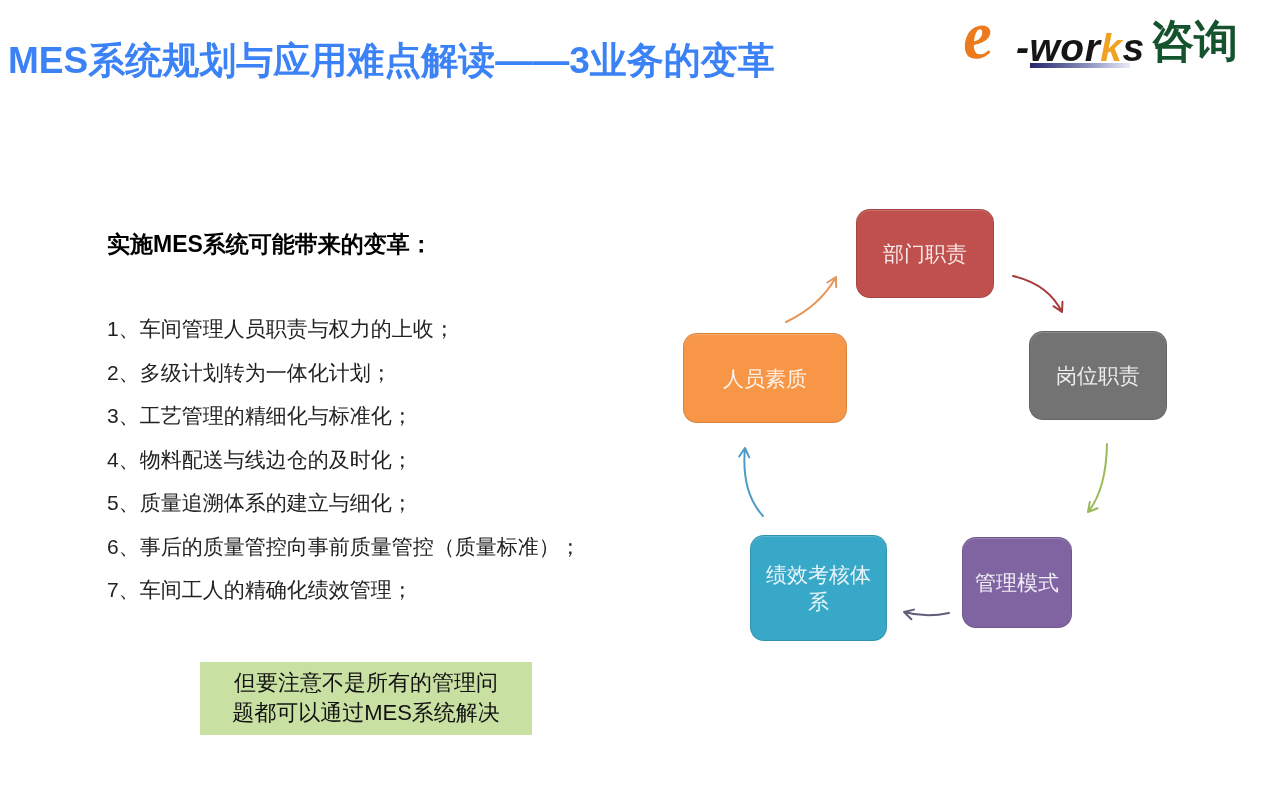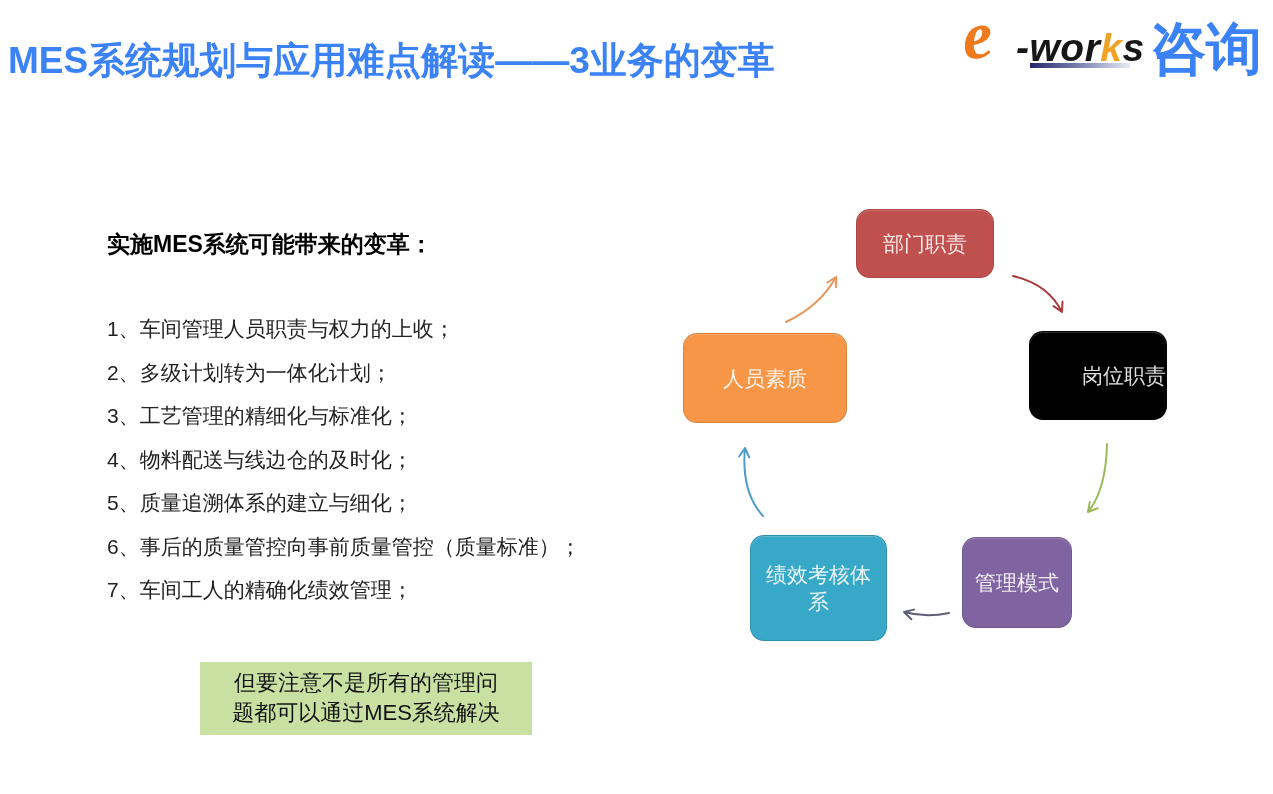--- a/index.html
+++ b/index.html
@@ -34,21 +34,21 @@
     font-size: 39px; color: #161616; letter-spacing: 0.5px;
     white-space: nowrap;
   }
   .logo-works .gold { color: #F0A225; }
   .logo-underline {
     position: absolute; left: 68px; top: 53px; width: 100px; height: 5px;
     background: linear-gradient(to right, #23266B, #8F96C2 60%, #E9EBF5);
   }
   .logo-brand {
     position: absolute; left: 188px; top: 2px;
-    font-size: 56px; font-weight: 800; color: #3b82f6; white-space: nowrap;
+    font-size: 44px; font-weight: 800; color: #14532d; white-space: nowrap;
   }
 
   
   .content-heading {
     position: absolute; left: 107px; top: 229px;
     font-size: 23px; font-weight: 800; color: #000000; white-space: nowrap;
   }
   .content-list {
     position: absolute; left: 107px; top: 307px;
     font-size: 21px; color: #222222; line-height: 43.5px; white-space: nowrap;
@@ -62,21 +62,21 @@
   
   .diagram-arrows { position: absolute; left: 0; top: 0; width: 1273px; height: 794px; pointer-events: none; }
   .node {
     position: absolute; border-radius: 14px;
     display: flex; align-items: center; justify-content: center;
     text-align: center; color: rgba(255,255,255,0.88);
     font-size: 21px; line-height: 27px;
     border: 1px solid rgba(0,0,0,0.12);
     box-shadow: inset 0 1px 0 rgba(255,255,255,0.18);
   }
-  .node-dept   { left: 856px;  top: 209px; width: 138px; height: 69px; }
+  .node-dept   { left: 856px;  top: 209px; width: 138px; height: 89px; }
   .node-post   { left: 1029px; top: 331px; width: 138px; height: 89px; }
   .node-mgmt   { left: 962px;  top: 537px; width: 110px; height: 91px; }
   .node-perf   { left: 750px;  top: 535px; width: 137px; height: 106px; padding: 0 12px; }
   .node-person { left: 683px;  top: 333px; width: 164px; height: 90px; }
 </style>
 </head>
 <body>
 
 <div class="slide">
 
@@ -115,21 +115,21 @@
     <path d="M1107 444 Q1106 490 1088 512 M1089.8 501.9 L1088 512 L1097.6 508.2" fill="none" stroke-width="2" stroke-linecap="round" stroke-linejoin="round" stroke="#9CB95C"></path>
 
     <path d="M949 613 Q926 618 904 612 M914 609.6 L904 612 L911.4 619.2" fill="none" stroke-width="2" stroke-linecap="round" stroke-linejoin="round" stroke="#5E5E78"></path>
 
     <path d="M763 516 Q741 492 745 448 M749.2 457.4 L745 448 L739.2 456.5" fill="none" stroke-width="2" stroke-linecap="round" stroke-linejoin="round" stroke="#4F9BC8"></path>
   </svg>
 
   <div class="node node-dept" style="background: rgb(192, 80, 77);">
     <span>部门职责</span>
   </div>
-  <div class="node node-post" style="background: #000000; justify-content: flex-end;">
+  <div class="node node-post" style="background: #737373;">
     <span>岗位职责</span>
   </div>
   <div class="node node-mgmt" style="background: rgb(128, 100, 162);">
     <span>管理模式</span>
   </div>
   <div class="node node-perf" style="background: rgb(56, 168, 200);">
     <span>绩效考核体系</span>
   </div>
   <div class="node node-person" style="background: rgb(247, 150, 70);">
     <span>人员素质</span>

